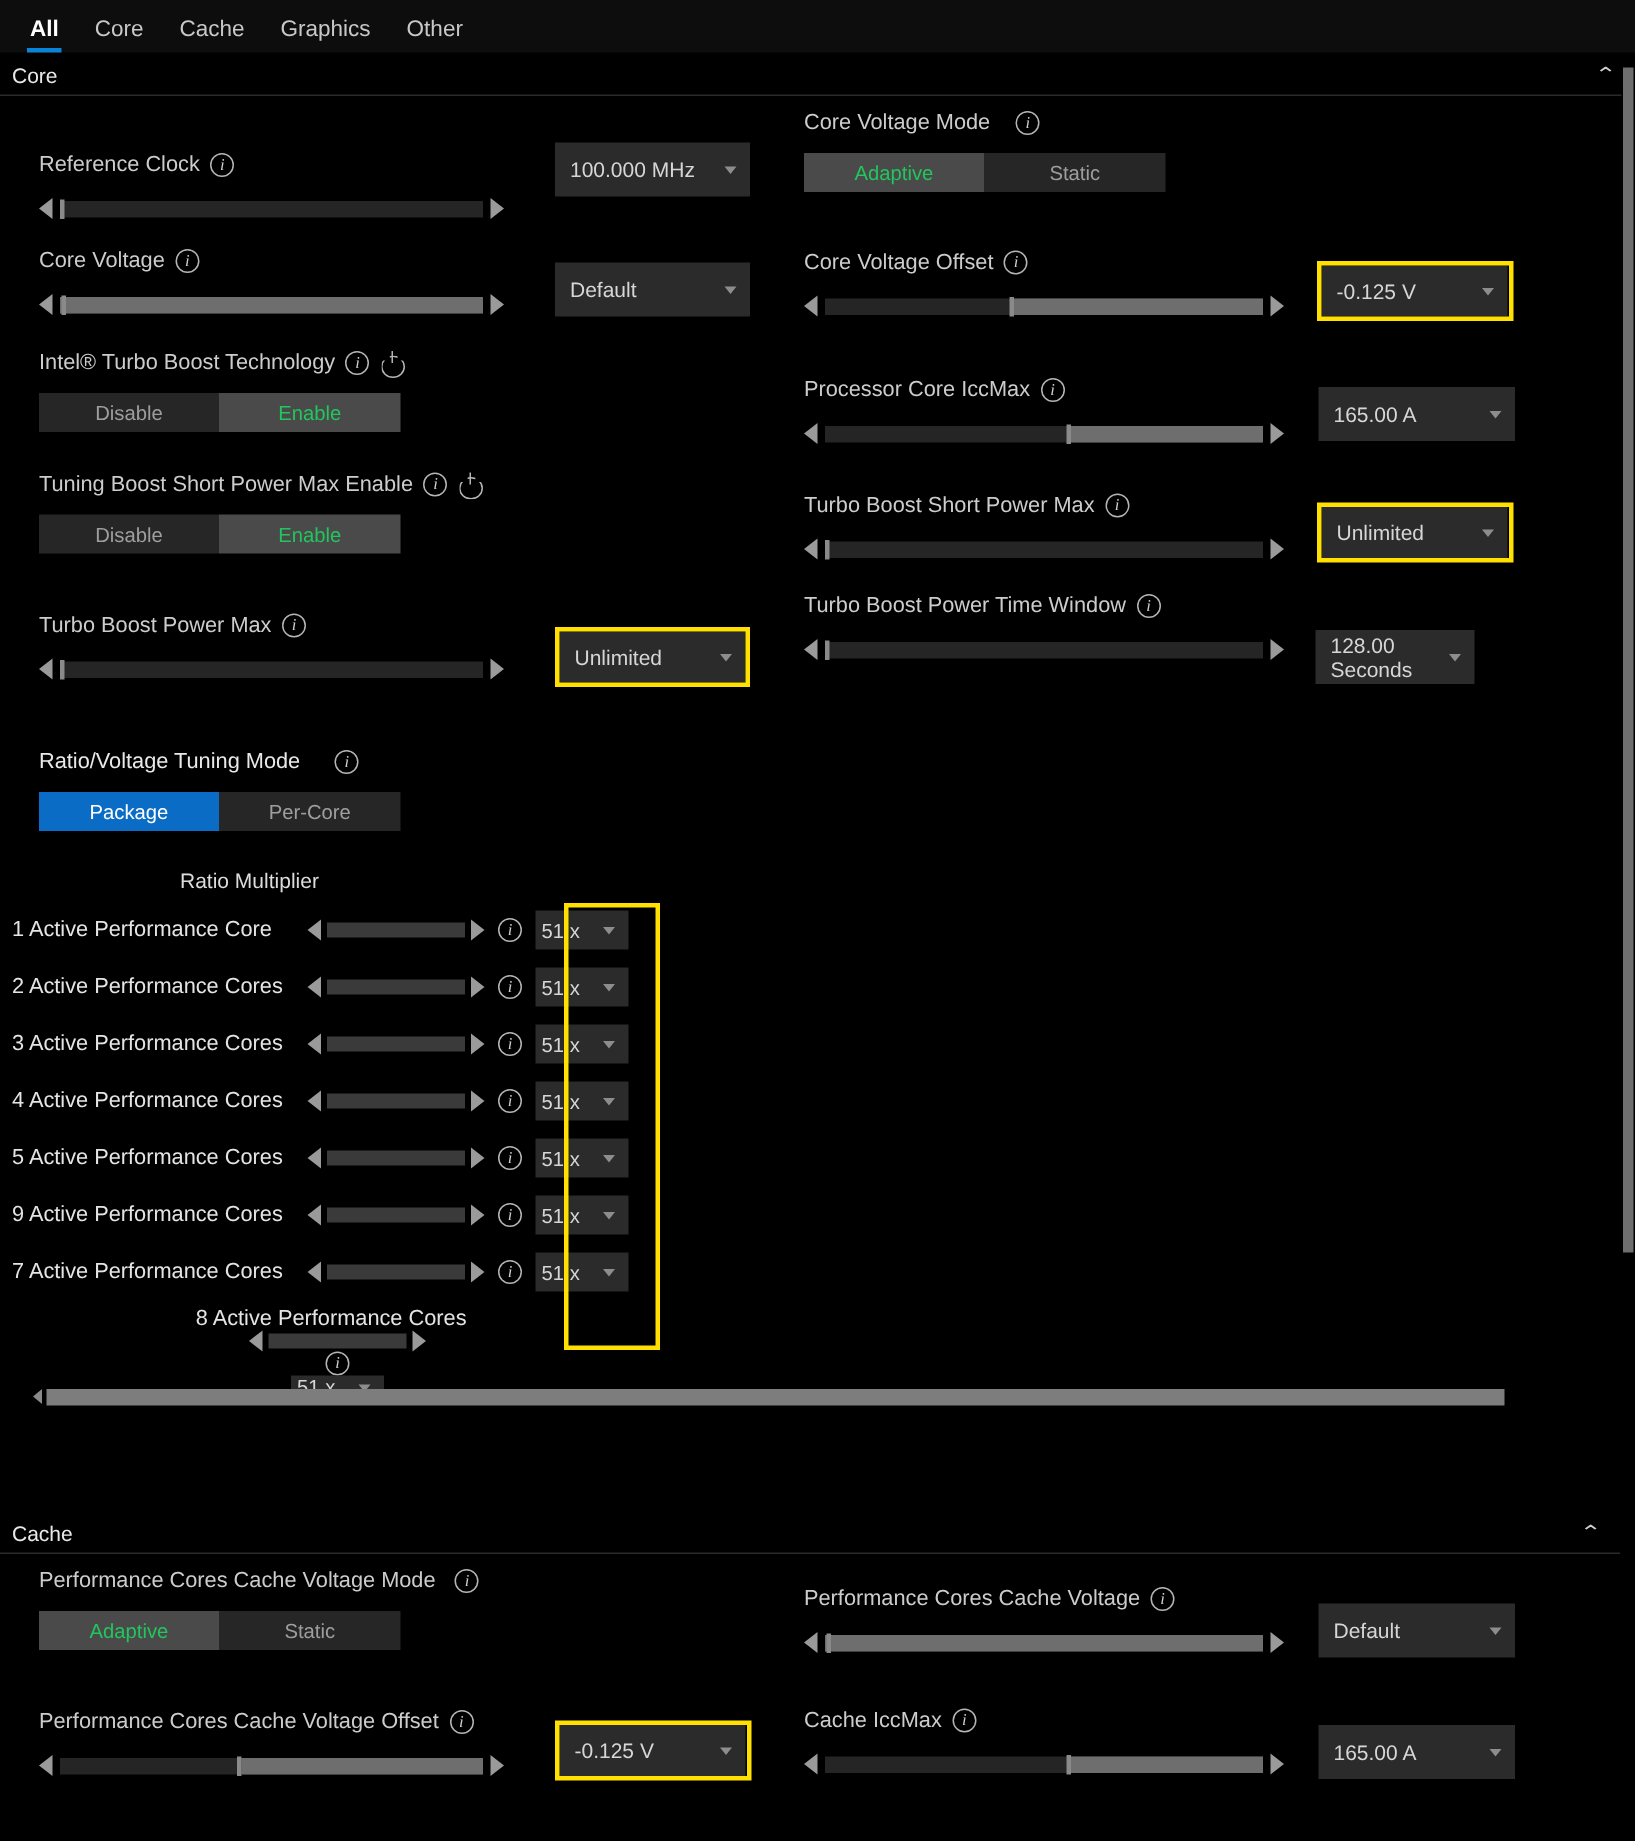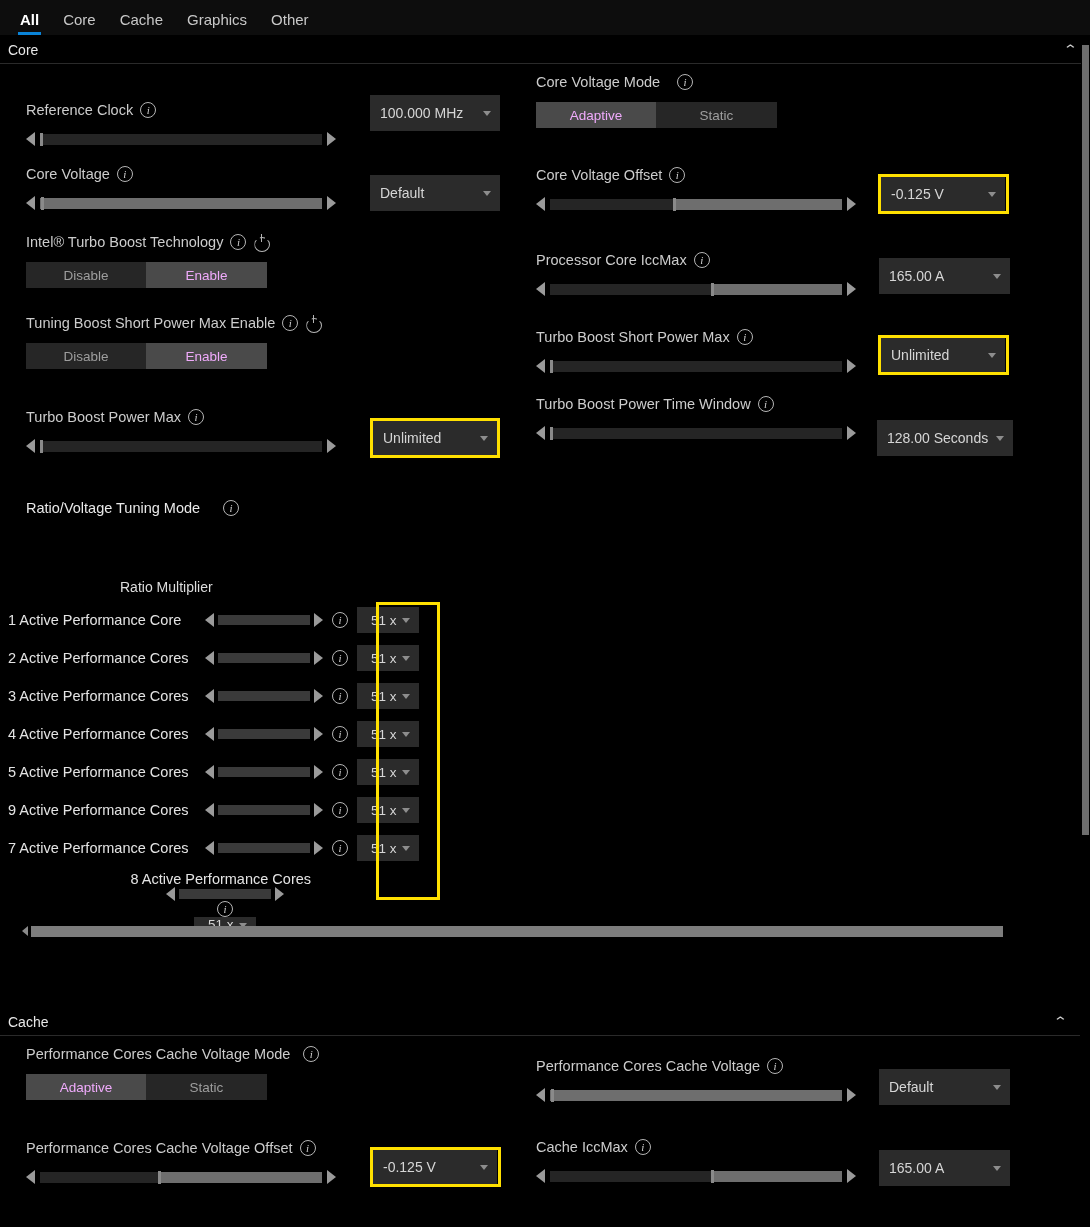--- a/index.html
+++ b/index.html
@@ -115,36 +115,36 @@
     padding: 0 10px;
   }
   .combo .caret {
     position: absolute; right: 9px; top: 50%;
     width: 0; height: 0;
     border-left: 4.5px solid transparent;
     border-right: 4.5px solid transparent;
     border-top: 5px solid #8d8d8d;
     margin-top: -2px;
   }
-  .combo.small { font-size: 13.5px; padding: 0 14px; }
+  .combo.small { font-size: 13.5px; padding: 0 4px; }
 
   .hl-box {
     position: absolute;
     border: 3px solid #ffe000;
     pointer-events: none;
   }
 
   
   .seg { display: flex; height: 26px; }
   .seg > div {
     display: flex; align-items: center; justify-content: center;
     font-size: 13.5px; cursor: default;
   }
   .seg .off { background: #262626; color: #9e9e9e; }
-  .seg .on  { background: #4a4a4a; color: #f0abfc; }
+  .seg .on  { background: #4a4a4a; color: #22c55e; }
   .seg .blue { background: #0a6cc4; color: #ffffff; }
 
   
   .ratio-head {
     position: absolute; left: 120px; top: 579px;
     color: #dcdcdc; font-size: 14px;
   }
   .ratio-row { position: absolute; left: 0; width: 450px; height: 30px; display: flex; align-items: center; }
   .ratio-row .rname { width: 205px; color: #e4e4e4; font-size: 14.5px; padding-left: 8px; }
   .ratio-row .rslider { width: 118px; display: flex; align-items: center; gap: 4px; }
@@ -276,20 +276,24 @@
       <span>Unlimited</span>
       <span class="caret"></span>
     </div>
     <div class="hl-box" style="left:370px; top:354px; width:130px; height:40px;"></div>
 
     <div class="field" style="left:26px; top:436px; width:330px;">
       <div class="lbl bright">
         <span>Ratio/Voltage Tuning Mode</span>
         <span class="ico-info" style="margin-left:16px;">i</span>
       </div>
+      <div class="seg" style="margin-top:12px; width:241px;">
+        <div class="blue" style="width:120px;">Package</div>
+        <div class="off" style="width:121px;">Per-Core</div>
+      </div>
     </div>
   </div>
 
   <div class="col-right">
 
     <div class="field" style="left:8px; top:10px; width:330px;">
       <div class="lbl">
         <span>Core Voltage Mode</span>
         <span class="ico-info" style="margin-left:10px;">i</span>
       </div>
@@ -365,21 +369,21 @@
       </div>
       <div class="slider" style="margin-top:14px;">
         <span class="arrow-l"></span>
         <span class="track">
             <span class="fill" style="width:0%"></span>
             <span class="thumb" style="left:0px"></span>
           </span>
         <span class="arrow-r"></span>
       </div>
     </div>
-    <div class="combo" style="position:absolute; left:349px; top:356px; width:136px; height:36px;">
+    <div class="combo" style="position:absolute; left:349px; top:356px; width:106px; height:36px;">
       <span>128.00 Seconds</span>
       <span class="caret"></span>
     </div>
   </div>
 
   <div class="ratio-head" style="top:515px;">Ratio Multiplier</div>
 
   <div id="ratio-rows">
       <div class="ratio-row" style="top: 541px;">
         <div class="rname">1 Active Performance Core</div>

